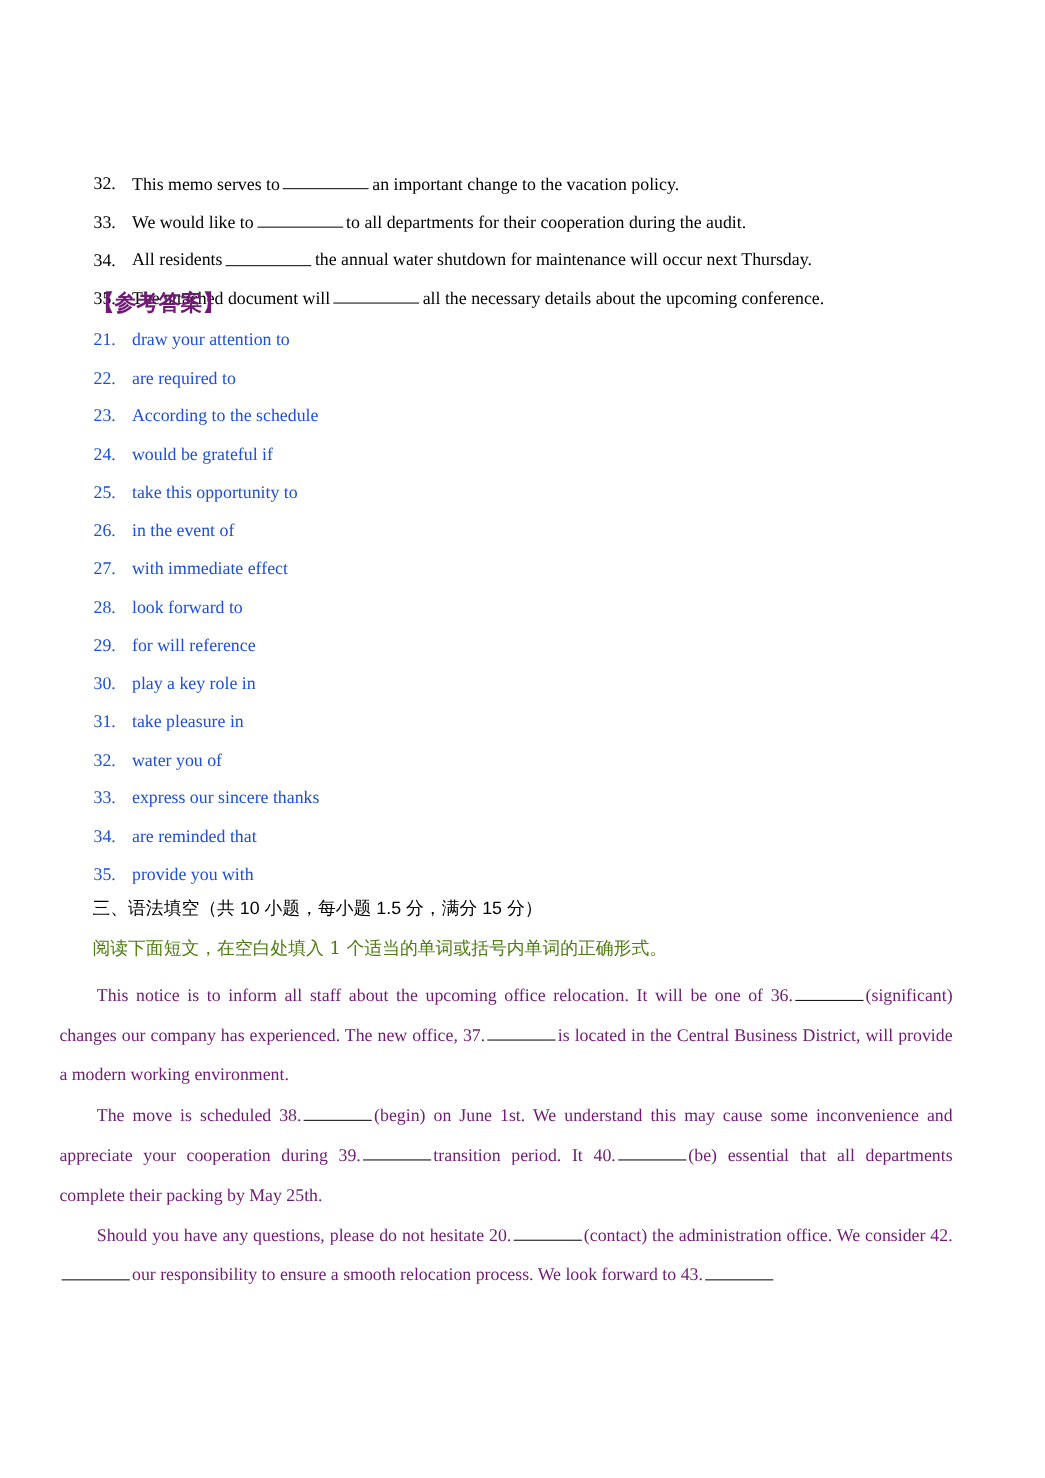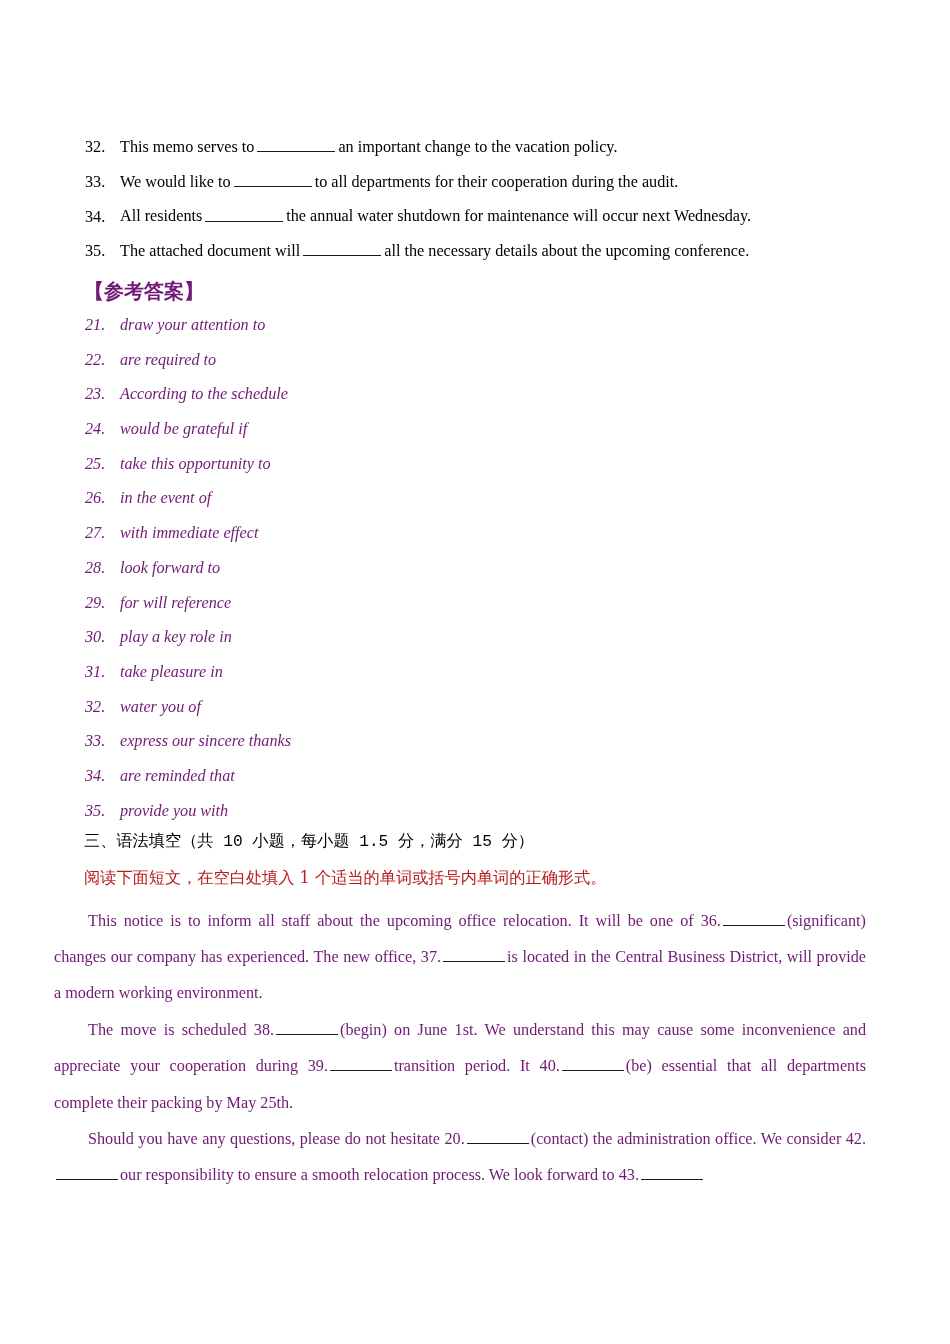--- a/index.html
+++ b/index.html
@@ -11,21 +11,21 @@
     width: 950px;
     height: 1344px;
     font-family: "Liberation Serif", "DejaVu Serif", serif;
     color: #000000;
     -webkit-font-smoothing: antialiased;
     overflow: hidden;
     position: relative;
   }
   .page {
     position: absolute;
-    left: 0; top: 16px;
+    left: 0; top: 0;
     width: 950px;
     height: 1176px;
     box-sizing: border-box;
     padding: 0;
   }
 
   
   .qlist {
     position: absolute;
     left: 85px;
@@ -42,20 +42,21 @@
     white-space: nowrap;
   }
   .qnum {
     width: 35px;
     flex: 0 0 35px;
     font-size: 16.2px;
   }
   .qtext {
     flex: 1 1 auto;
     font-size: 16.2px;
+    margin-top: 36px;
   }
   .blank-long {
     display: inline-block;
     border-bottom: 1.2px solid #1a1a1a;
     width: 78px;
     height: 0.82em;
     margin: 0 3px;
     vertical-align: baseline;
   }
 
@@ -77,51 +78,50 @@
     position: absolute;
     left: 85px;
     top: 301px;
     width: 600px;
   }
   .aitem {
     display: flex;
     align-items: baseline;
     height: 34.7px;
     line-height: 1;
-    color: #701a75;
-    white-space: nowrap;
-    font-style: italic;
+    color: #1d4ed8;
+    white-space: nowrap;
   }
   .anum {
     width: 35px;
     flex: 0 0 35px;
     font-size: 16.2px;
   }
   .atext {
     font-size: 16.2px;
   }
 
   
   .cn-heading {
     position: absolute;
     left: 84px;
     top: 818px;
     font-size: 16.2px;
     line-height: 1;
     color: #000000;
     white-space: nowrap;
-    font-family: Liberation Mono, monospace;
+    font-family: Liberation Sans, sans-serif;
   }
   .cn-instruction {
     position: absolute;
     left: 84px;
     top: 854px;
     font-size: 16.2px;
     line-height: 1;
-    color: #b91c1c;
+    color: #4d7c0f;
     white-space: nowrap;
     font-family: "DejaVu Serif", "Liberation Serif", serif;
   }
 
   
   .passage {
     position: absolute;
     left: 54px;
     top: 887px;
     width: 812px;
@@ -159,21 +159,21 @@
       <span class="qtext"><span>This memo serves to</span><span class="blank-long"></span><span>an important change to the vacation policy.</span></span>
     </div>
 
     <div class="qitem">
       <span class="qnum">33.</span>
       <span class="qtext"><span>We would like to</span><span class="blank-long"></span><span>to all departments for their cooperation during the audit.</span></span>
     </div>
 
     <div class="qitem">
       <span class="qnum">34.</span>
-      <span class="qtext"><span>All residents</span><span class="blank-long"></span><span>the annual water shutdown for maintenance will occur next Wednesday.</span></span>
+      <span class="qtext"><span>All residents</span><span class="blank-long"></span><span>the annual water shutdown for maintenance will occur next Thursday.</span></span>
     </div>
 
     <div class="qitem">
       <span class="qnum">35.</span>
       <span class="qtext"><span>The attached document will</span><span class="blank-long"></span><span>all the necessary details about the upcoming conference.</span></span>
     </div>
 
   </div>
 
   <div class="ans-header">【参考答案】</div>

